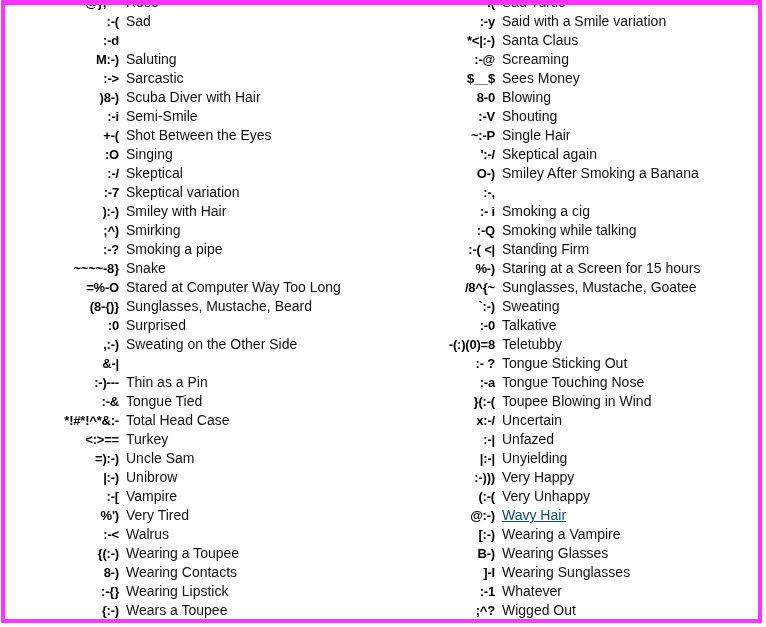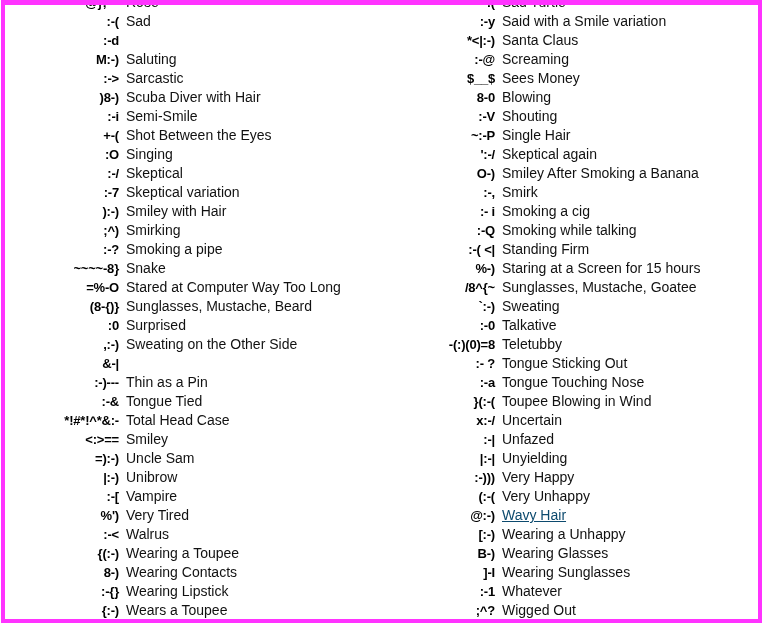--- a/index.html
+++ b/index.html
@@ -103,21 +103,21 @@
         <div class="emoticon-row"><span class="code">:-?</span><span class="desc">Smoking a pipe</span></div>
         <div class="emoticon-row"><span class="code">~~~~-8}</span><span class="desc">Snake</span></div>
         <div class="emoticon-row"><span class="code">=%-O</span><span class="desc">Stared at Computer Way Too Long</span></div>
         <div class="emoticon-row"><span class="code">(8-{)}</span><span class="desc">Sunglasses, Mustache, Beard</span></div>
         <div class="emoticon-row"><span class="code">:0</span><span class="desc">Surprised</span></div>
         <div class="emoticon-row"><span class="code">,:-)</span><span class="desc">Sweating on the Other Side</span></div>
         <div class="emoticon-row"><span class="code">&amp;-|</span></div>
         <div class="emoticon-row"><span class="code">:-)---</span><span class="desc">Thin as a Pin</span></div>
         <div class="emoticon-row"><span class="code">:-&amp;</span><span class="desc">Tongue Tied</span></div>
         <div class="emoticon-row"><span class="code">*!#*!^*&amp;:-</span><span class="desc">Total Head Case</span></div>
-        <div class="emoticon-row"><span class="code">&lt;:&gt;==</span><span class="desc">Smiley</span></div>
+        <div class="emoticon-row"><span class="code">&lt;:&gt;==</span><span class="desc">Turkey</span></div>
         <div class="emoticon-row"><span class="code">=):-)</span><span class="desc">Uncle Sam</span></div>
         <div class="emoticon-row"><span class="code">|:-)</span><span class="desc">Unibrow</span></div>
         <div class="emoticon-row"><span class="code">:-[</span><span class="desc">Vampire</span></div>
         <div class="emoticon-row"><span class="code">%')</span><span class="desc">Very Tired</span></div>
         <div class="emoticon-row"><span class="code">:-&lt;</span><span class="desc">Walrus</span></div>
         <div class="emoticon-row"><span class="code">{(:-)</span><span class="desc">Wearing a Toupee</span></div>
         <div class="emoticon-row"><span class="code">8-)</span><span class="desc">Wearing Contacts</span></div>
         <div class="emoticon-row"><span class="code">:-{}</span><span class="desc">Wearing Lipstick</span></div>
         <div class="emoticon-row"><span class="code">{:-)</span><span class="desc">Wears a Toupee</span></div>
       </div>
@@ -125,38 +125,38 @@
         <div class="emoticon-row"><span class="code">:(</span><span class="desc">Sad Turtle</span></div>
         <div class="emoticon-row"><span class="code">:-y</span><span class="desc">Said with a Smile variation</span></div>
         <div class="emoticon-row"><span class="code">*&lt;|:-)</span><span class="desc">Santa Claus</span></div>
         <div class="emoticon-row"><span class="code">:-@</span><span class="desc">Screaming</span></div>
         <div class="emoticon-row"><span class="code">$__$</span><span class="desc">Sees Money</span></div>
         <div class="emoticon-row"><span class="code">8-0</span><span class="desc">Blowing</span></div>
         <div class="emoticon-row"><span class="code">:-V</span><span class="desc">Shouting</span></div>
         <div class="emoticon-row"><span class="code">~:-P</span><span class="desc">Single Hair</span></div>
         <div class="emoticon-row"><span class="code">':-/</span><span class="desc">Skeptical again</span></div>
         <div class="emoticon-row"><span class="code">O-)</span><span class="desc">Smiley After Smoking a Banana</span></div>
-        <div class="emoticon-row"><span class="code">:-,</span><span class="desc">Smirk</span></div>
+        <div class="emoticon-row"><span class="code">:-,</span></div>
         <div class="emoticon-row"><span class="code">:- i</span><span class="desc">Smoking a cig</span></div>
         <div class="emoticon-row"><span class="code">:-Q</span><span class="desc">Smoking while talking</span></div>
         <div class="emoticon-row"><span class="code">:-( &lt;|</span><span class="desc">Standing Firm</span></div>
         <div class="emoticon-row"><span class="code">%-)</span><span class="desc">Staring at a Screen for 15 hours</span></div>
         <div class="emoticon-row"><span class="code">/8^{~</span><span class="desc">Sunglasses, Mustache, Goatee</span></div>
         <div class="emoticon-row"><span class="code">`:-)</span><span class="desc">Sweating</span></div>
         <div class="emoticon-row"><span class="code">:-0</span><span class="desc">Talkative</span></div>
         <div class="emoticon-row"><span class="code">-(:)(0)=8</span><span class="desc">Teletubby</span></div>
         <div class="emoticon-row"><span class="code">:- ?</span><span class="desc">Tongue Sticking Out</span></div>
         <div class="emoticon-row"><span class="code">:-a</span><span class="desc">Tongue Touching Nose</span></div>
         <div class="emoticon-row"><span class="code">}(:-(</span><span class="desc">Toupee Blowing in Wind</span></div>
         <div class="emoticon-row"><span class="code">x:-/</span><span class="desc">Uncertain</span></div>
         <div class="emoticon-row"><span class="code">:-|</span><span class="desc">Unfazed</span></div>
         <div class="emoticon-row"><span class="code">|:-|</span><span class="desc">Unyielding</span></div>
         <div class="emoticon-row"><span class="code">:-)))</span><span class="desc">Very Happy</span></div>
         <div class="emoticon-row"><span class="code">(:-(</span><span class="desc">Very Unhappy</span></div>
         <div class="emoticon-row"><span class="code">@:-)</span><span class="desc link">Wavy Hair</span></div>
-        <div class="emoticon-row"><span class="code">[:-)</span><span class="desc">Wearing a Unhappy</span></div>
+        <div class="emoticon-row"><span class="code">[:-)</span><span class="desc">Wearing a Vampire</span></div>
         <div class="emoticon-row"><span class="code">B-)</span><span class="desc">Wearing Glasses</span></div>
         <div class="emoticon-row"><span class="code">]-I</span><span class="desc">Wearing Sunglasses</span></div>
         <div class="emoticon-row"><span class="code">:-1</span><span class="desc">Whatever</span></div>
         <div class="emoticon-row"><span class="code">;^?</span><span class="desc">Wigged Out</span></div>
       </div>
   </div>
 </div>
 
 </body></html>

